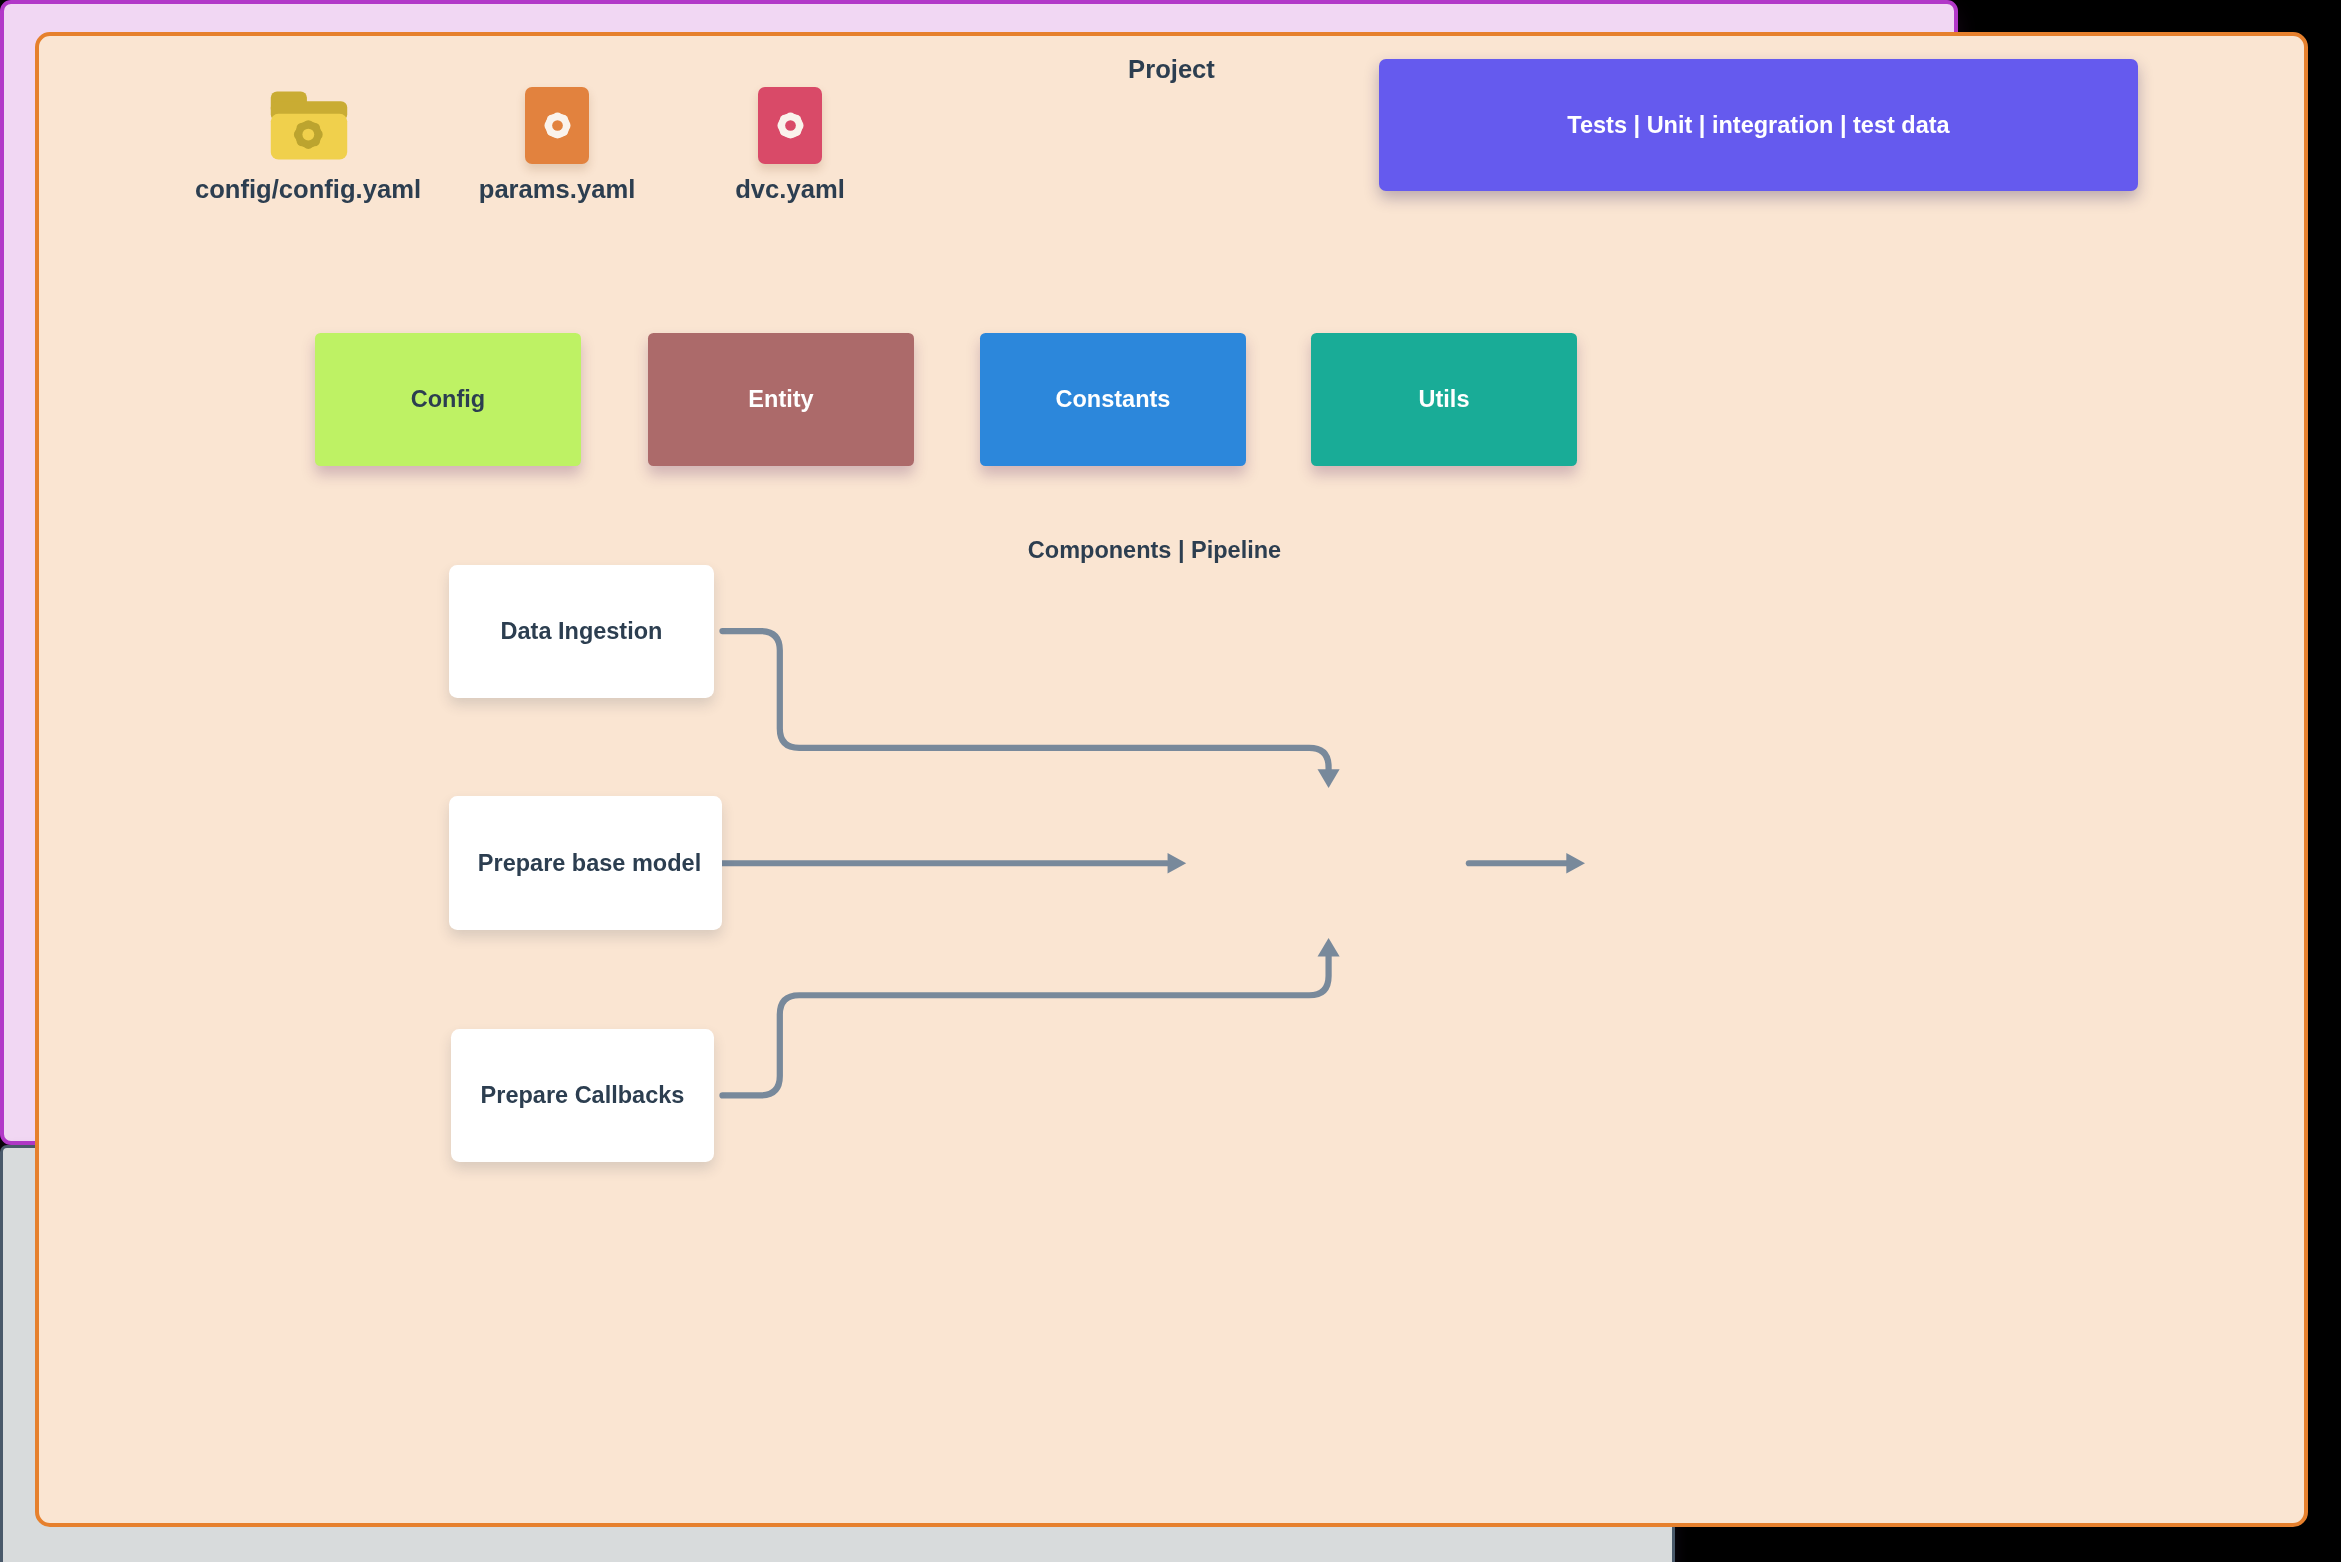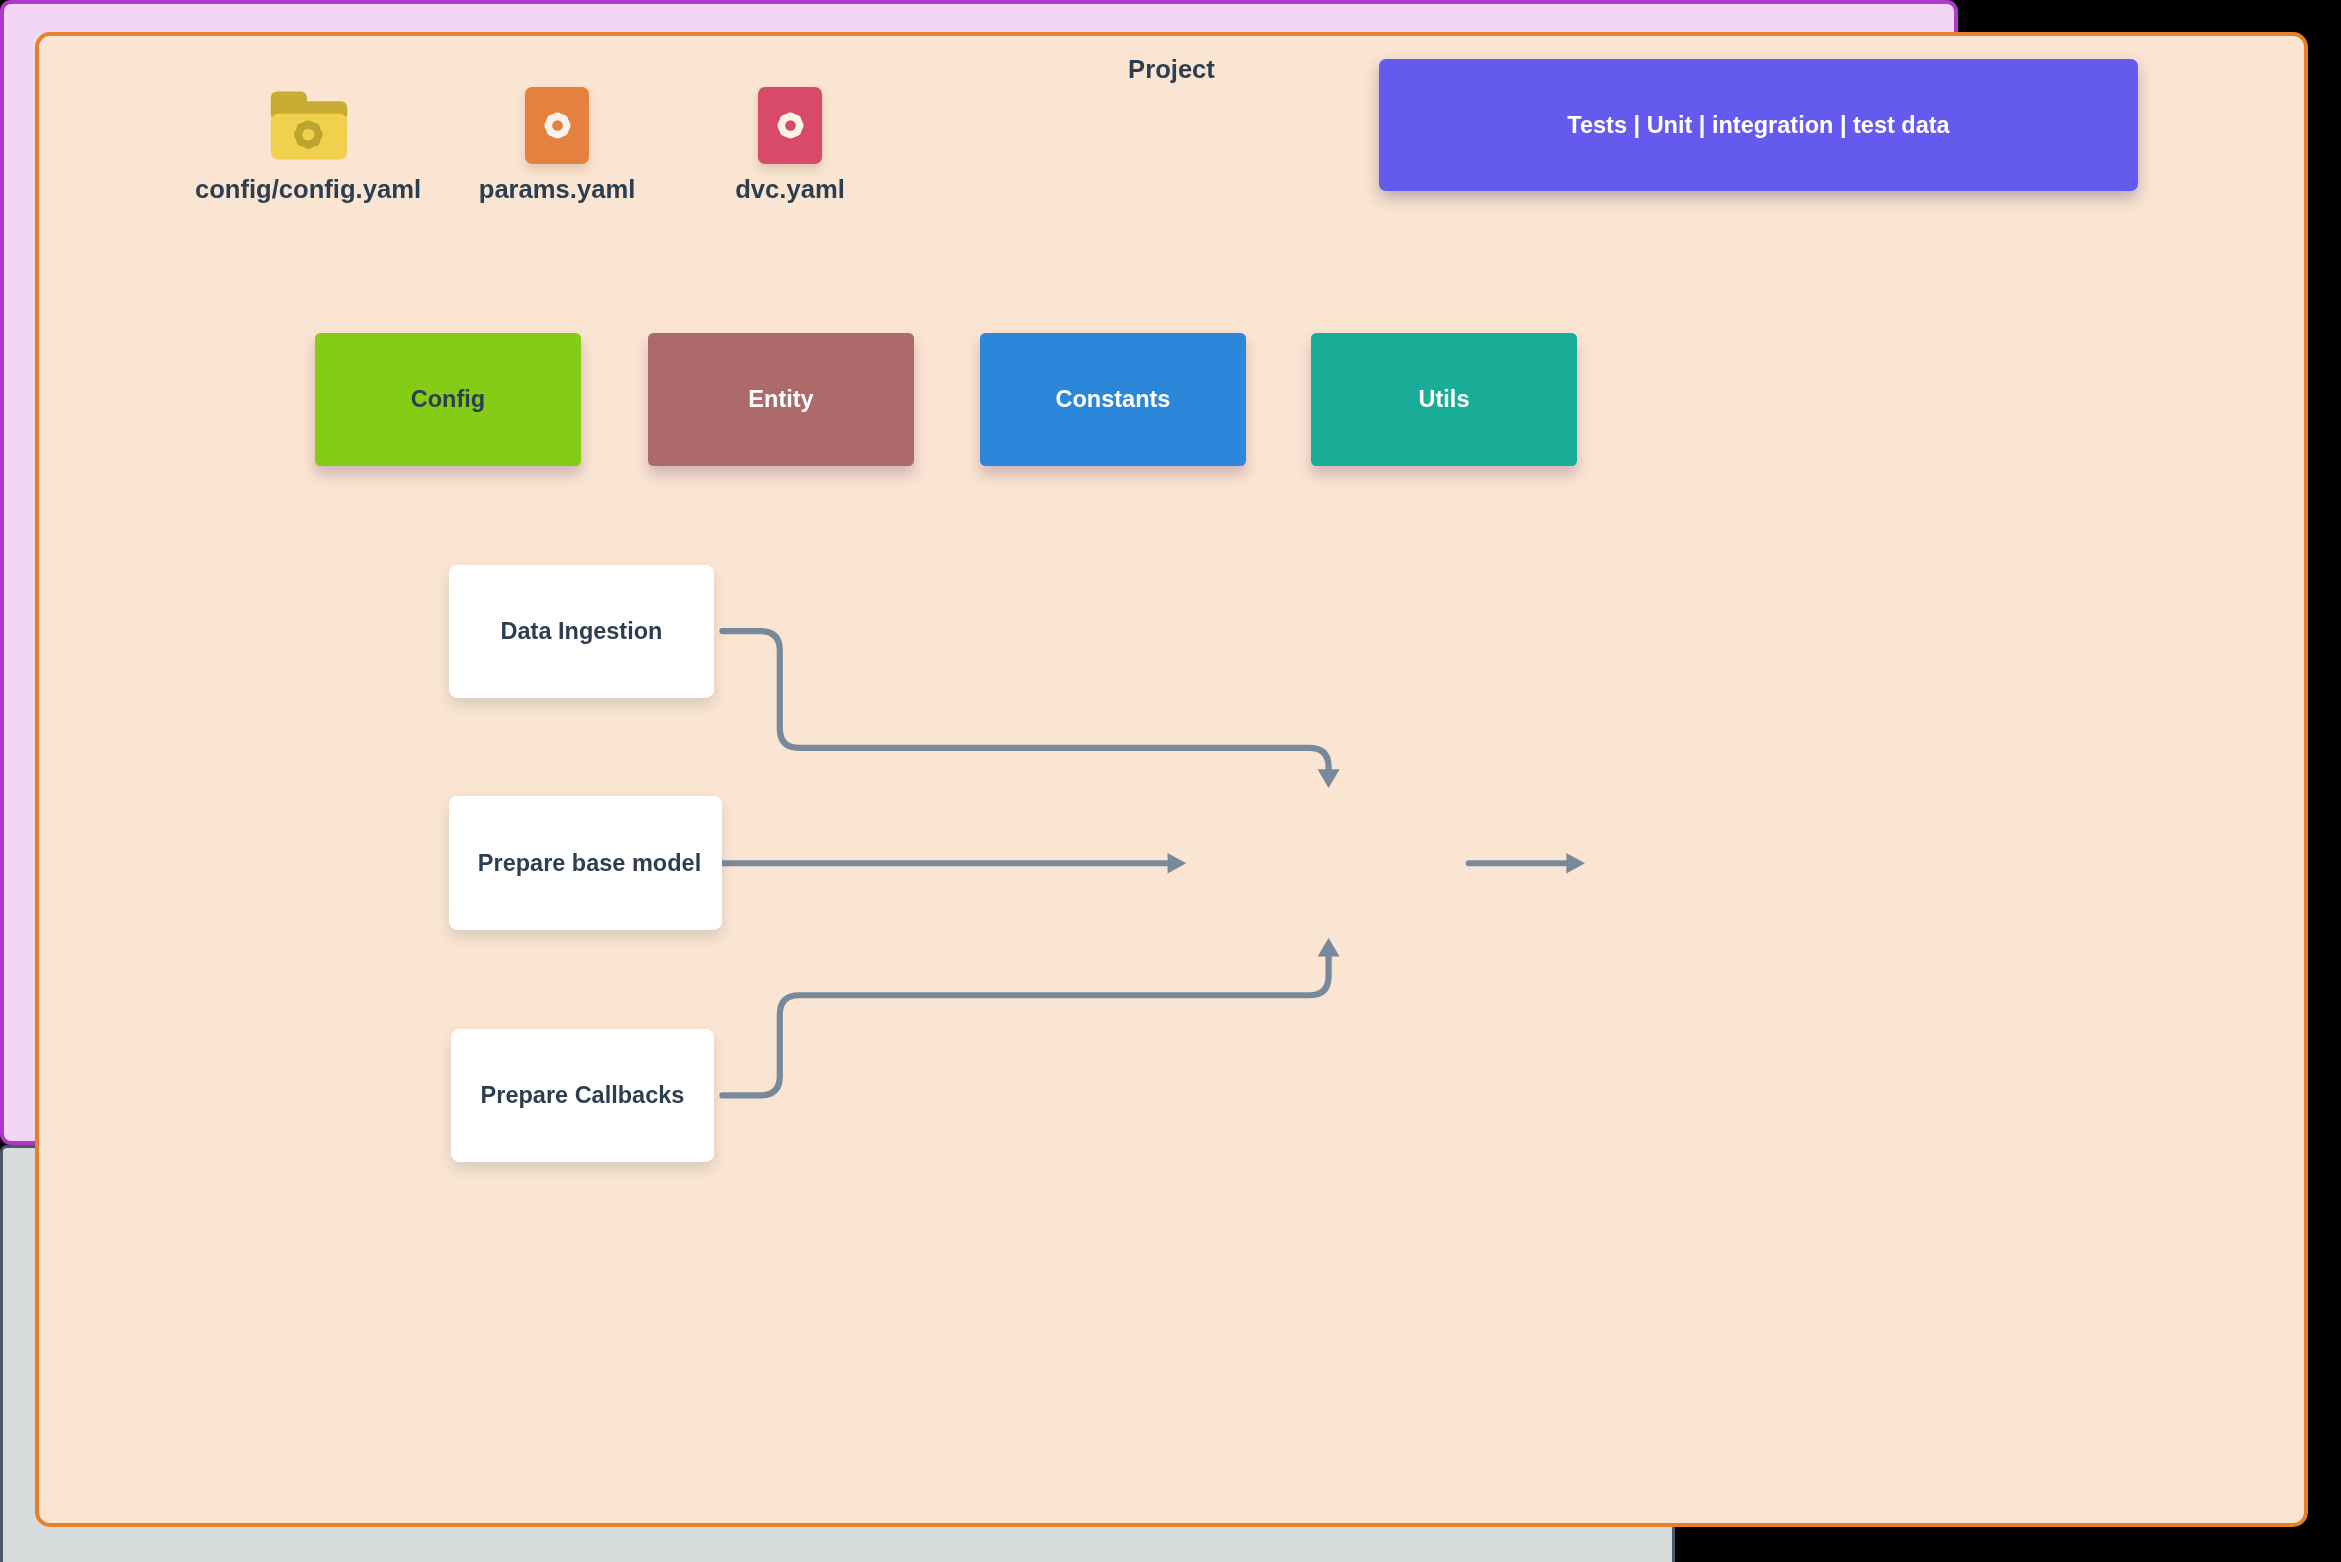--- a/index.html
+++ b/index.html
@@ -32,21 +32,21 @@
   #package{
     left:183px;top:232px;width:1958px;height:1145px;background:#F1D7F3;
     border:4.1px solid #B238C8;border-radius:11px;box-sizing:border-box;
     box-shadow:0 11px 21px rgba(120,40,130,0.18);
   }
   #package-title{left:183px;top:253px;width:1958px;height:32px;font-size:23.5px;}
   .module{
     top:333px;width:266px;height:133px;border-radius:5.5px;font-size:23.5px;color:#fff;
     box-shadow:0 8.3px 14px rgba(90,40,100,0.25);
   }
-  #module-config{left:315px;background:#84cc16;color:#2C3E50;}
+  #module-config{left:315px;background:#bef264;color:#2C3E50;}
   #module-entity{left:648px;background:#AC6A6A;}
   #module-constants{left:980px;background:#2C87DB;}
   #module-utils{left:1311px;background:#19AC97;}
 
   
   #pipeline{
     left:317px;top:515px;width:1675px;height:729px;background:#D8DBDC;
     border:3.5px solid #49596A;border-radius:7px;box-sizing:border-box;
     box-shadow:0 7px 15px rgba(80,50,110,0.20);
   }
@@ -125,20 +125,21 @@
     <span>Entity</span>
   </div>
   <div id="module-constants" class="abs ctext module">
     <span>Constants</span>
   </div>
   <div id="module-utils" class="abs ctext module">
     <span>Utils</span>
   </div>
 
   <div id="pipeline"></div>
+  <div id="pipeline-title" class="abs ctext">Components | Pipeline</div>
 
   <svg id="arrows" viewBox="0 0 3388 2260">
     <g>
       <path d="M1045 913 H1100 Q1128 913 1128 941 V1054 Q1128 1082 1156 1082 H1894 Q1922 1082 1922 1110 V1114"></path>
       <polygon points="1922,1140 1906,1113 1938,1113"></polygon>
     </g>
     <g>
       <path d="M1045 1249 H1688"></path>
       <polygon points="1716,1249 1689,1234 1689,1264"></polygon>
     </g>

